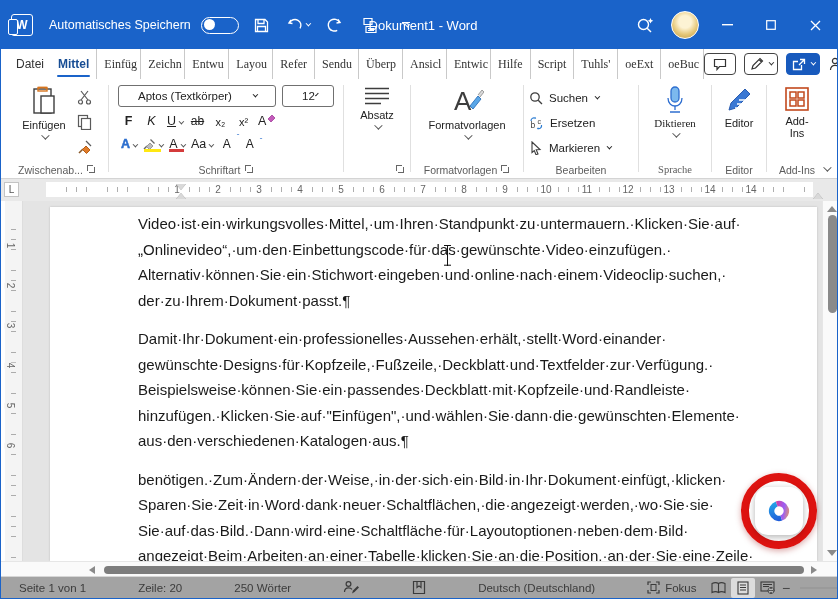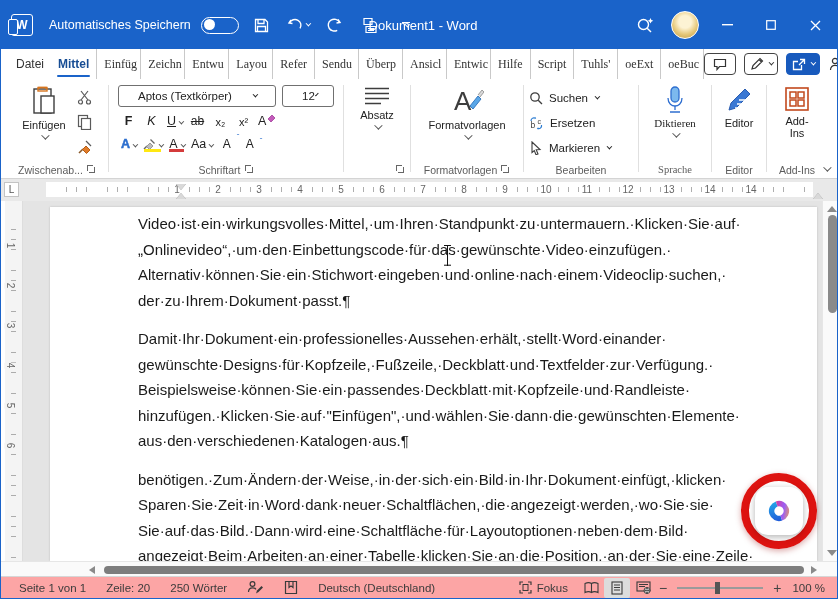--- a/index.html
+++ b/index.html
@@ -111,23 +111,23 @@
   .vscroll .arrow { position:absolute; left:4px; width:0; height:0; border-left:5px solid transparent; border-right:5px solid transparent; }
   .vscroll .up { top:5px; border-bottom:6px solid #8a8a8a; }
   .vscroll .down { bottom:5px; border-top:6px solid #8a8a8a; }
   .vscroll .thumb { position:absolute; left:4.5px; top:14px; width:9px; height:98px; background:#8a8a8a; border-radius:5px; }
   .hscroll { position:absolute; left:0; top:560px; width:100%; height:15px; background:#fafafa; border-top:1px solid #e6e6e6; }
   .hscroll .arrow-left { position:absolute; left:88px; top:4px; width:0; height:0; border-top:4.5px solid transparent; border-bottom:4.5px solid transparent; border-right:6px solid #8a8a8a; }
   .hscroll .arrow-right { position:absolute; left:810px; top:4px; width:0; height:0; border-top:4.5px solid transparent; border-bottom:4.5px solid transparent; border-left:6px solid #8a8a8a; }
   .hscroll .thumb { position:absolute; left:103px; top:3.5px; width:700px; height:8px; background:#7d7d7d; border-radius:4px; }
 
   
-  .statusbar { position:absolute; left:0; top:575px; width:100%; height:24px; background:#fca5a5;
+  .statusbar { position:absolute; left:0; top:575px; width:100%; height:24px; background:#a3a3a3;
     border-top:1px solid #d6d6d6; border-bottom:2px solid #1a63c9;
-    display:flex; align-items:center; font-size:11.5px; color:#3b3b3b; padding:0 8px; }
+    display:flex; align-items:center; font-size:11.5px; color:#3b3b3b; padding:0 8px;gap:32px; }
   .sb-item { padding:0 10px; white-space:nowrap; cursor:pointer; display:flex; align-items:center; gap:5px; }
   .sb-right { margin-left:auto; display:flex; align-items:center; }
   .viewbtn { width:26px; height:20px; display:flex; align-items:center; justify-content:center; cursor:pointer; border-radius:2px; }
   .viewbtn.active { background:#dcdcdc; }
   .zoom-track { position:relative; width:86px; height:2px; background:#9a9a9a; margin:0 7px; }
   .zoom-handle { position:absolute; left:38px; top:-5px; width:5px; height:12px; background:#555; }
   .zoom-sign { font-size:14px; color:#444; cursor:pointer; padding:0 3px; }
   .sb-zoomlabel { padding-left:8px; padding-right:4px; }
   svg { display:block; }
 </style>

